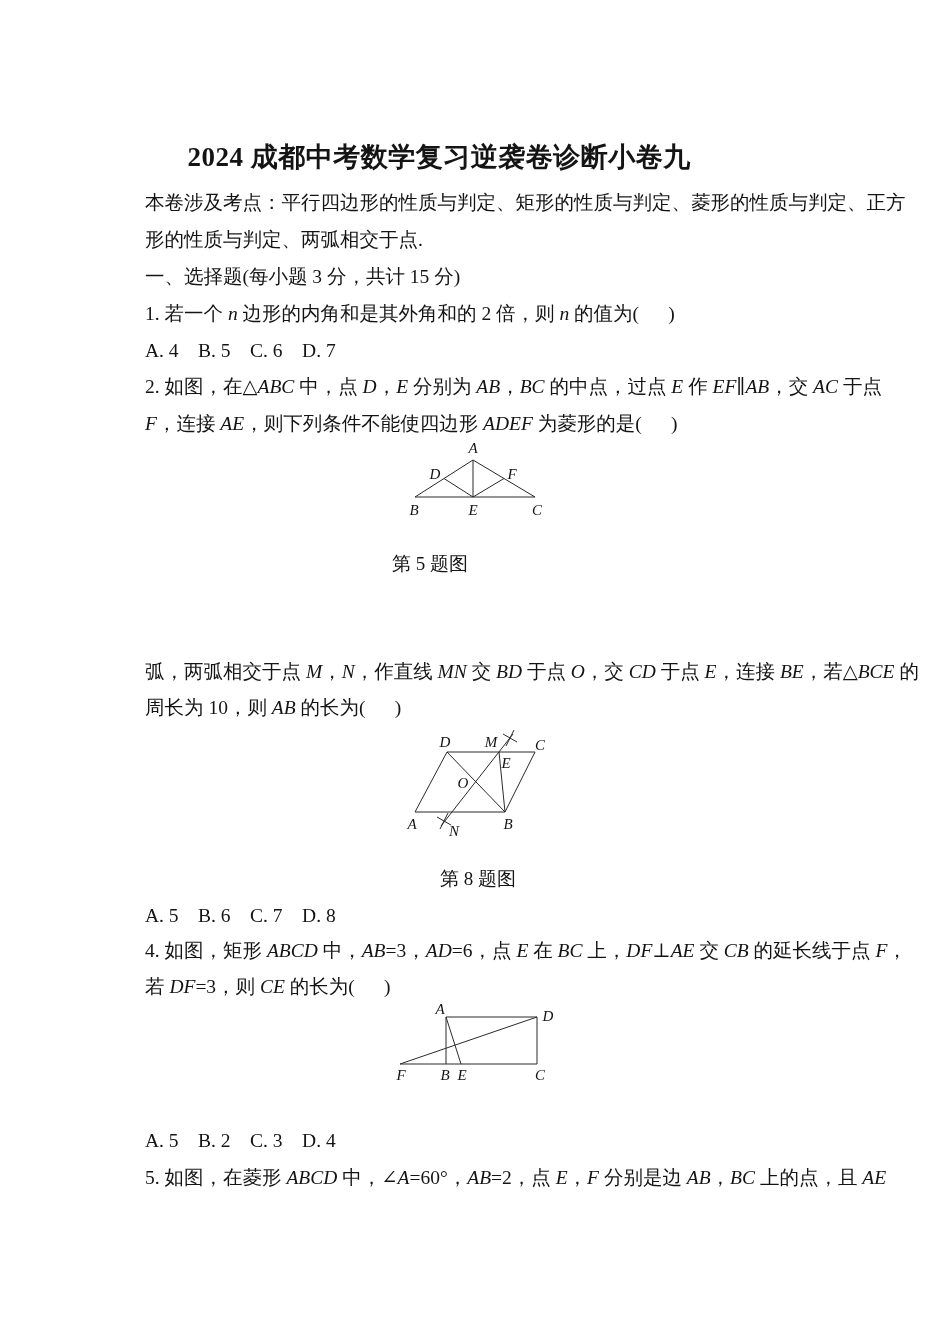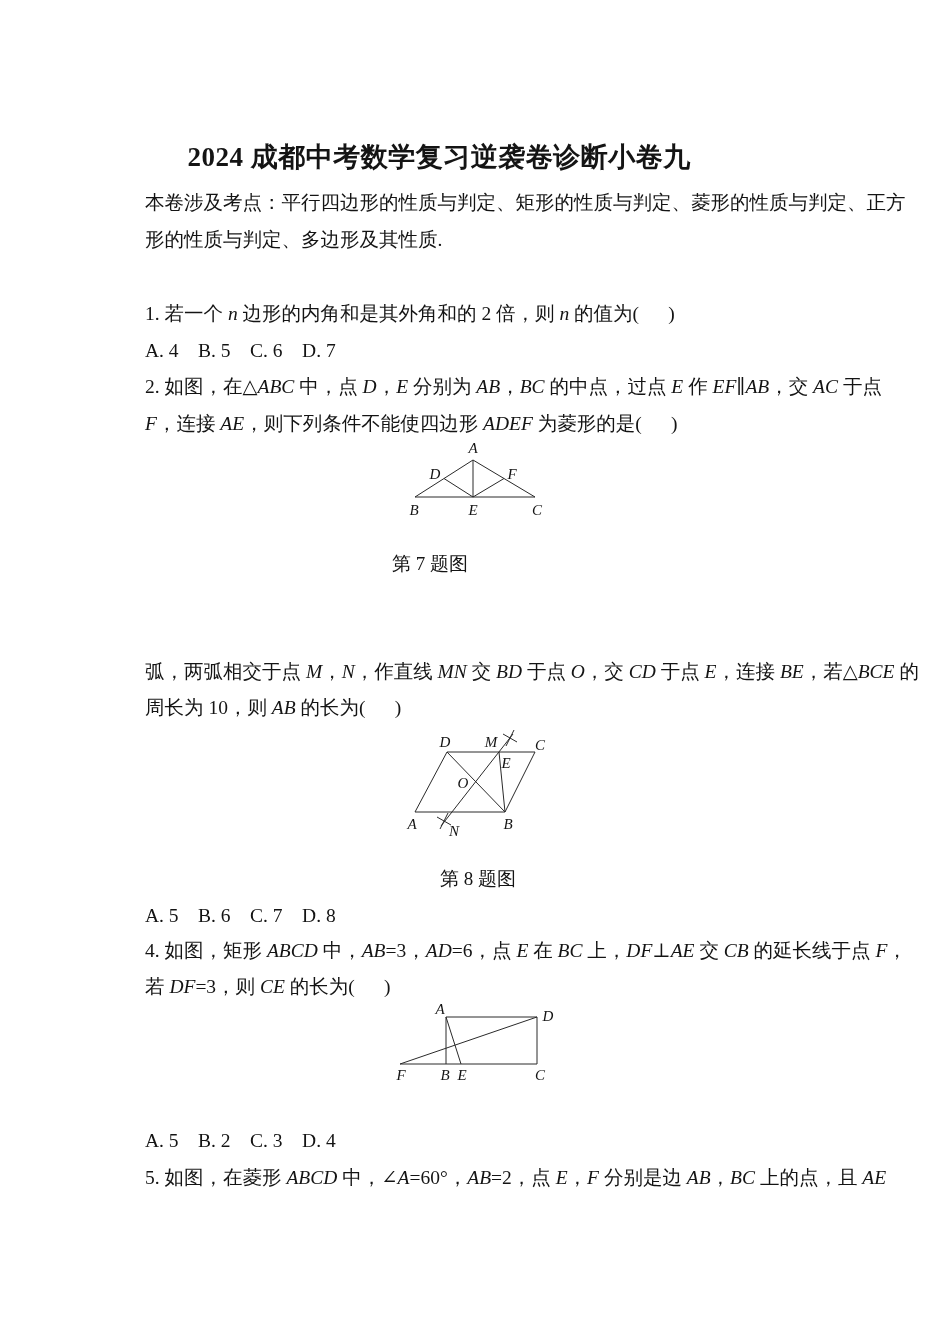--- a/index.html
+++ b/index.html
@@ -16,21 +16,22 @@
   svg line, svg path, svg polygon{stroke:#2a2a2a;stroke-width:1;fill:none;}
 </style>
 </head>
 <body>
 
 <div class="page">
 
   <div class="title">2024 成都中考数学复习逆袭卷诊断小卷九</div>
 
   <div class="line" style="top:191px"><span>本卷涉及考点：平行四边形的性质与判定、矩形的性质与判定、菱形的性质与判定、正方</span></div>
-  <div class="line" style="top:228px"><span>形的性质与判定、多边形及其性质.</span></div>
+  <div class="line" style="top:228px"><span>形的性质与判定、两弧相交于点.</span></div>
+  <div class="line" style="top:265px"><span>一、选择题(每小题 3 分，共计 15 分)</span></div>
 
   <div class="line" style="top:302px"><span>1. 若一个 </span><span class="m">n</span><span> 边形的内角和是其外角和的 2 倍，则 </span><span class="m">n</span><span> 的值为(      )</span></div>
   <div class="line" style="top:339px"><span>A. 4    B. 5    C. 6    D. 7</span></div>
 
   <div class="line" style="top:375px"><span>2. 如图，在△</span><span class="m">ABC</span><span> 中，点 </span><span class="m">D</span><span>，</span><span class="m">E</span><span> 分别为 </span><span class="m">AB</span><span>，</span><span class="m">BC</span><span> 的中点，过点 </span><span class="m">E</span><span> 作 </span><span class="m">EF</span><span>∥</span><span class="m">AB</span><span>，交 </span><span class="m">AC</span><span> 于点</span></div>
   <div class="line" style="top:412px"><span class="m">F</span><span>，连接 </span><span class="m">AE</span><span>，则下列条件不能使四边形 </span><span class="m">ADEF</span><span> 为菱形的是(      )</span></div>
 
   <div class="fig" style="left:398px;top:436px">
     <svg width="160" height="84" viewBox="0 0 160 84">
       <polygon points="75,24 17,61 137,61"></polygon>
@@ -38,21 +39,21 @@
       <line x1="46" y1="42.5" x2="75" y2="61"></line>
       <line x1="75" y1="61" x2="106" y2="42.5"></line>
       <text x="75" y="17" text-anchor="middle">A</text>
       <text x="37" y="43" text-anchor="middle">D</text>
       <text x="114" y="43" text-anchor="middle">F</text>
       <text x="16" y="79" text-anchor="middle">B</text>
       <text x="75" y="79" text-anchor="middle">E</text>
       <text x="139" y="79" text-anchor="middle">C</text>
     </svg>
   </div>
-  <div class="caption" style="left:330px;top:551px">第 7 题图</div>
+  <div class="caption" style="left:330px;top:551px">第 5 题图</div>
 
 
   <div class="line" style="top:660px"><span>弧，两弧相交于点 </span><span class="m">M</span><span>，</span><span class="m">N</span><span>，作直线 </span><span class="m">MN</span><span> 交 </span><span class="m">BD</span><span> 于点 </span><span class="m">O</span><span>，交 </span><span class="m">CD</span><span> 于点 </span><span class="m">E</span><span>，连接 </span><span class="m">BE</span><span>，若△</span><span class="m">BCE</span><span> 的</span></div>
   <div class="line" style="top:696px"><span>周长为 10，则 </span><span class="m">AB</span><span> 的长为(      )</span></div>
 
   <div class="fig" style="left:393px;top:716px">
     <svg width="235" height="126" viewBox="0 0 235 126">
       <polygon points="22,96 112,96 142,36 54,36"></polygon>
       <line x1="54" y1="36" x2="112" y2="96"></line>
       <line x1="120" y1="18" x2="48" y2="110"></line>

